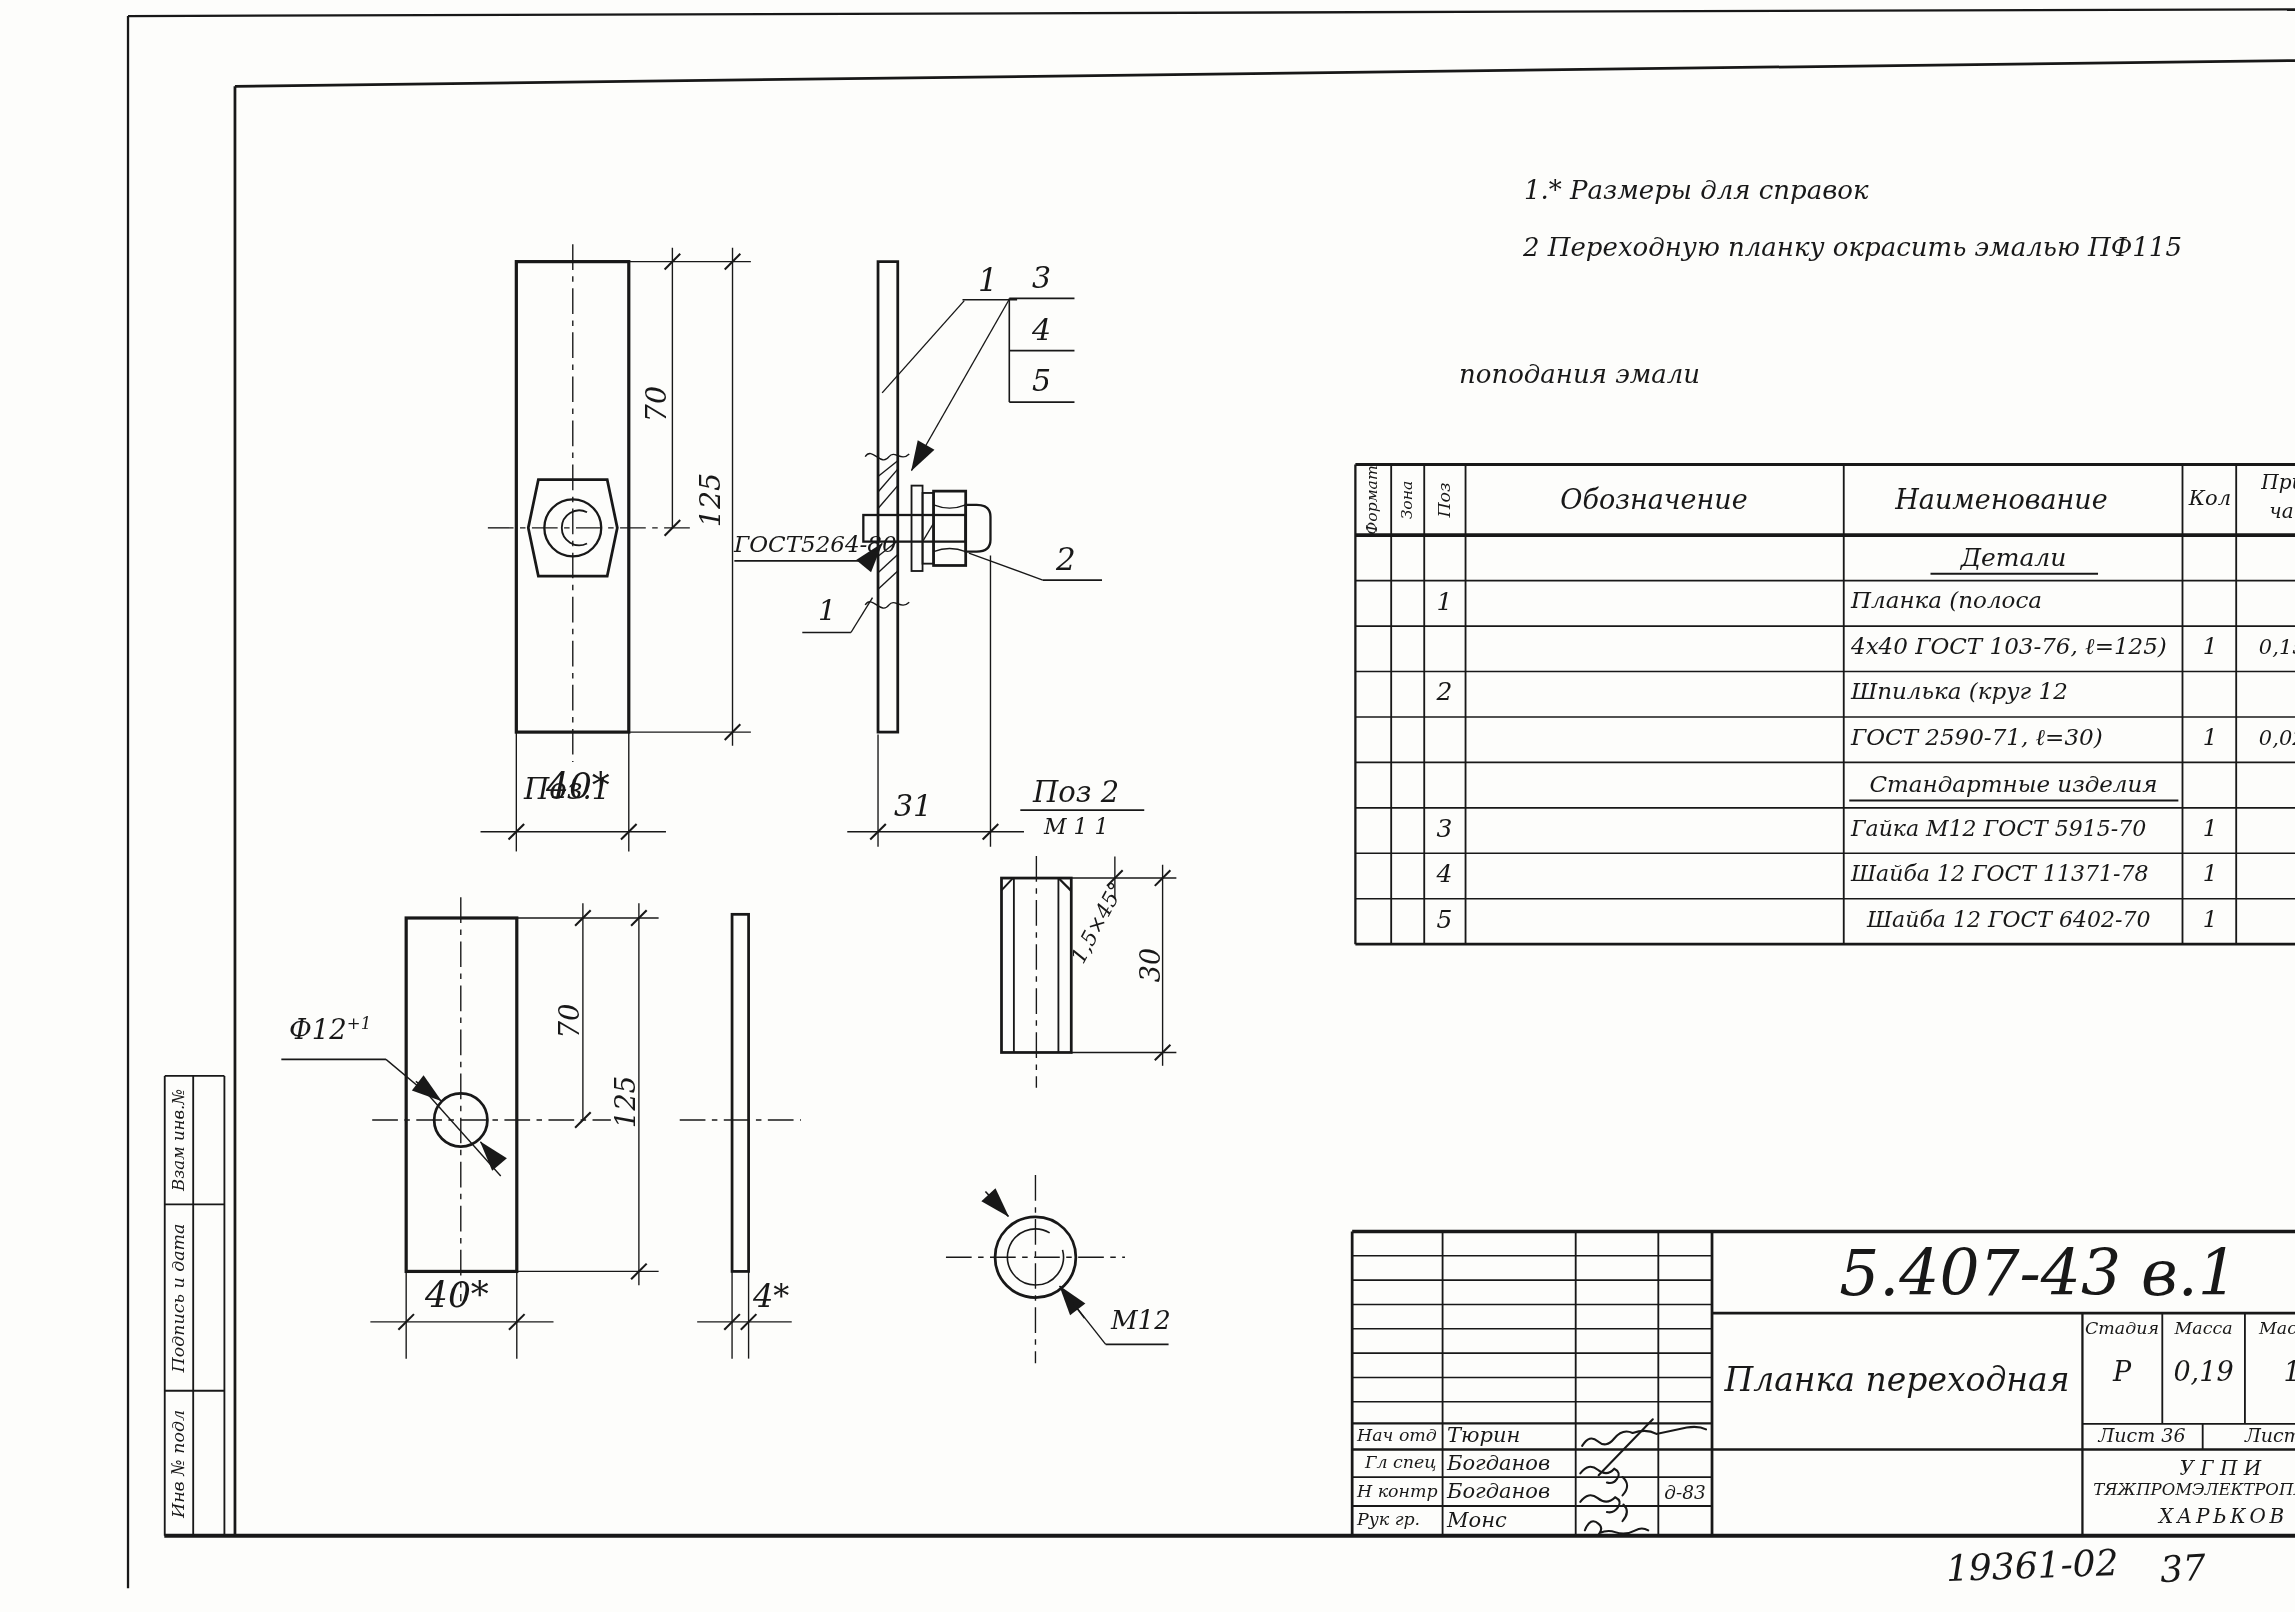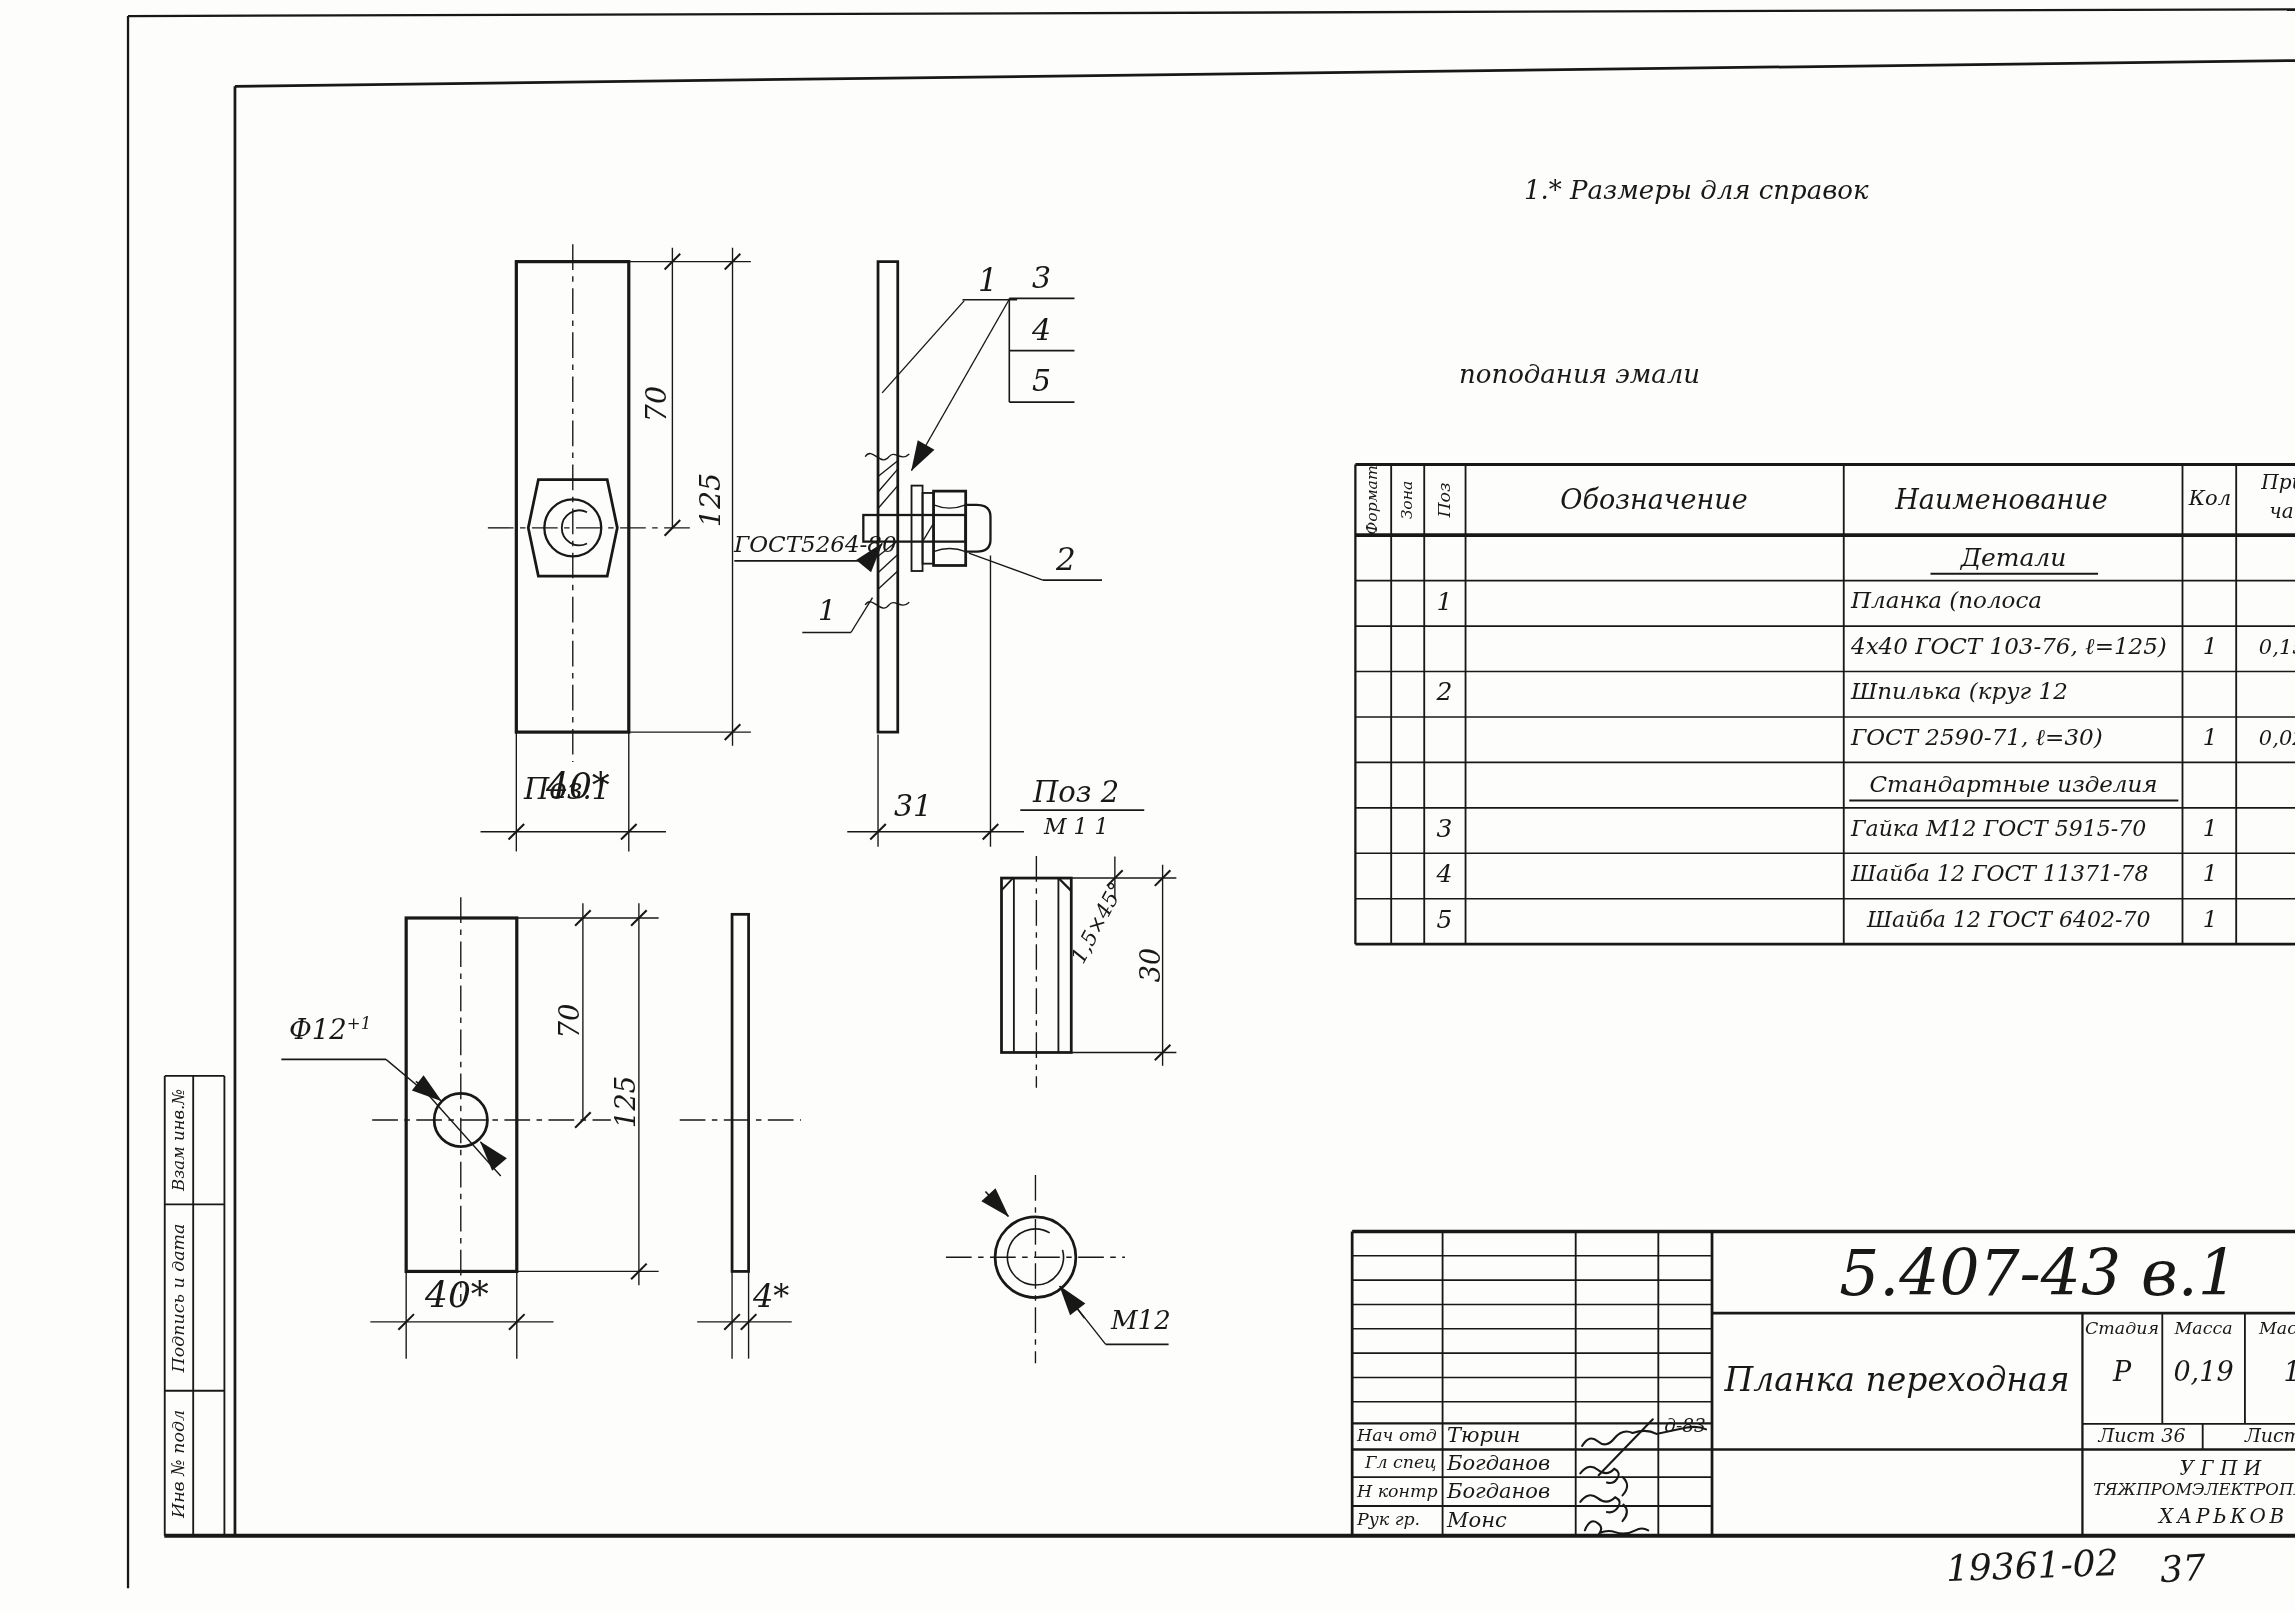--- a/index.html
+++ b/index.html
@@ -252,20 +252,21 @@
     <line x1="2255" y1="2560" x2="2255" y2="2970" stroke-width="3" stroke-dasharray="56 14 12 14"></line>
     <line x1="2146" y1="2596" x2="2196" y2="2650" stroke-width="3.5" marker-end="url(#arw)"></line>
 
     <line x1="2362" y1="2872" x2="2308" y2="2802" stroke-width="3" marker-end="url(#arw)"></line>
     <line x1="2308" y1="2802" x2="2408" y2="2929" stroke-width="3"></line>
     <line x1="2408" y1="2929" x2="2545" y2="2929" stroke-width="3.5"></line>
   </g>
 </svg>
 
 <div class="t" style="left:1524px;top:177px;font-size:26px;">1.* Размеры для справок</div>
+<div class="t" style="left:1523px;top:234px;font-size:26px;">2 Переходную планку окрасить эмалью ПФ115</div>
 <div class="t" style="left:1459px;top:361px;font-size:26px;">поподания эмали</div>
 
 <div class="t" style="left:978px;top:265px;font-size:31px;">1</div>
 <div class="t" style="left:1032px;top:263px;font-size:30px;">3</div>
 <div class="t" style="left:1032px;top:315px;font-size:30px;">4</div>
 <div class="t" style="left:1032px;top:366px;font-size:30px;">5</div>
 <div class="t" style="left:1056px;top:544px;font-size:31px;">2</div>
 <div class="t" style="left:734px;top:533px;font-size:23px;">ГОСТ5264-80</div>
 <div class="t" style="left:818px;top:597px;font-size:28.5px;">1</div>
 <div class="rc" style="left:657px;top:404px;font-size:28.5px;">70</div>
@@ -330,21 +331,21 @@
 <div class="cb" style="left:2082px;top:1426px;width:120px;font-size:19px;">Лист 36</div>
 <div class="cb" style="left:2203px;top:1426px;width:163px;font-size:19px;">Листов</div>
 <div class="cb" style="left:2082px;top:1458px;width:283px;font-size:20px;letter-spacing:6.4px;">УГПИ</div>
 <div class="cb" style="left:2082px;top:1482px;width:283px;font-size:16.5px;">ТЯЖПРОМЭЛЕКТРОПРОЕКТ</div>
 <div class="cb" style="left:2082px;top:1506px;width:283px;font-size:20px;letter-spacing:3.7px;">ХАРЬКОВ</div>
 
 <div class="t" style="left:1357px;top:1427px;font-size:17.4px;">Нач отд</div>
 <div class="t" style="left:1447px;top:1425px;font-size:21px;">Тюрин</div>
 <div class="t" style="left:1357px;top:1454px;font-size:17.4px;margin-left:8px;">Гл спец</div>
 <div class="t" style="left:1447px;top:1453px;font-size:21px;">Богданов</div>
-<div class="cb" style="left:1658px;top:1417px;width:54px;font-size:18.4px;">д-83</div>
+<div class="cb" style="left:1658px;top:1484px;width:54px;font-size:18.4px;">д-83</div>
 <div class="t" style="left:1357px;top:1483px;font-size:17.4px;">Н контр</div>
 <div class="t" style="left:1447px;top:1481px;font-size:21px;">Богданов</div>
 <div class="t" style="left:1357px;top:1511px;font-size:17.4px;">Рук гр.</div>
 <div class="t" style="left:1447px;top:1510px;font-size:21px;">Монс</div>
 
 <div class="rc" style="left:179px;top:1140px;font-size:16.5px;">Взам инв.№</div>
 <div class="rc" style="left:179px;top:1298px;font-size:17.4px;">Подпись и дата</div>
 <div class="rc" style="left:179px;top:1464px;font-size:17.4px;">Инв № подл</div>
 
 <div class="t" style="left:1946px;top:1548px;font-size:36px;transform:rotate(-2deg);">19361-02</div>

